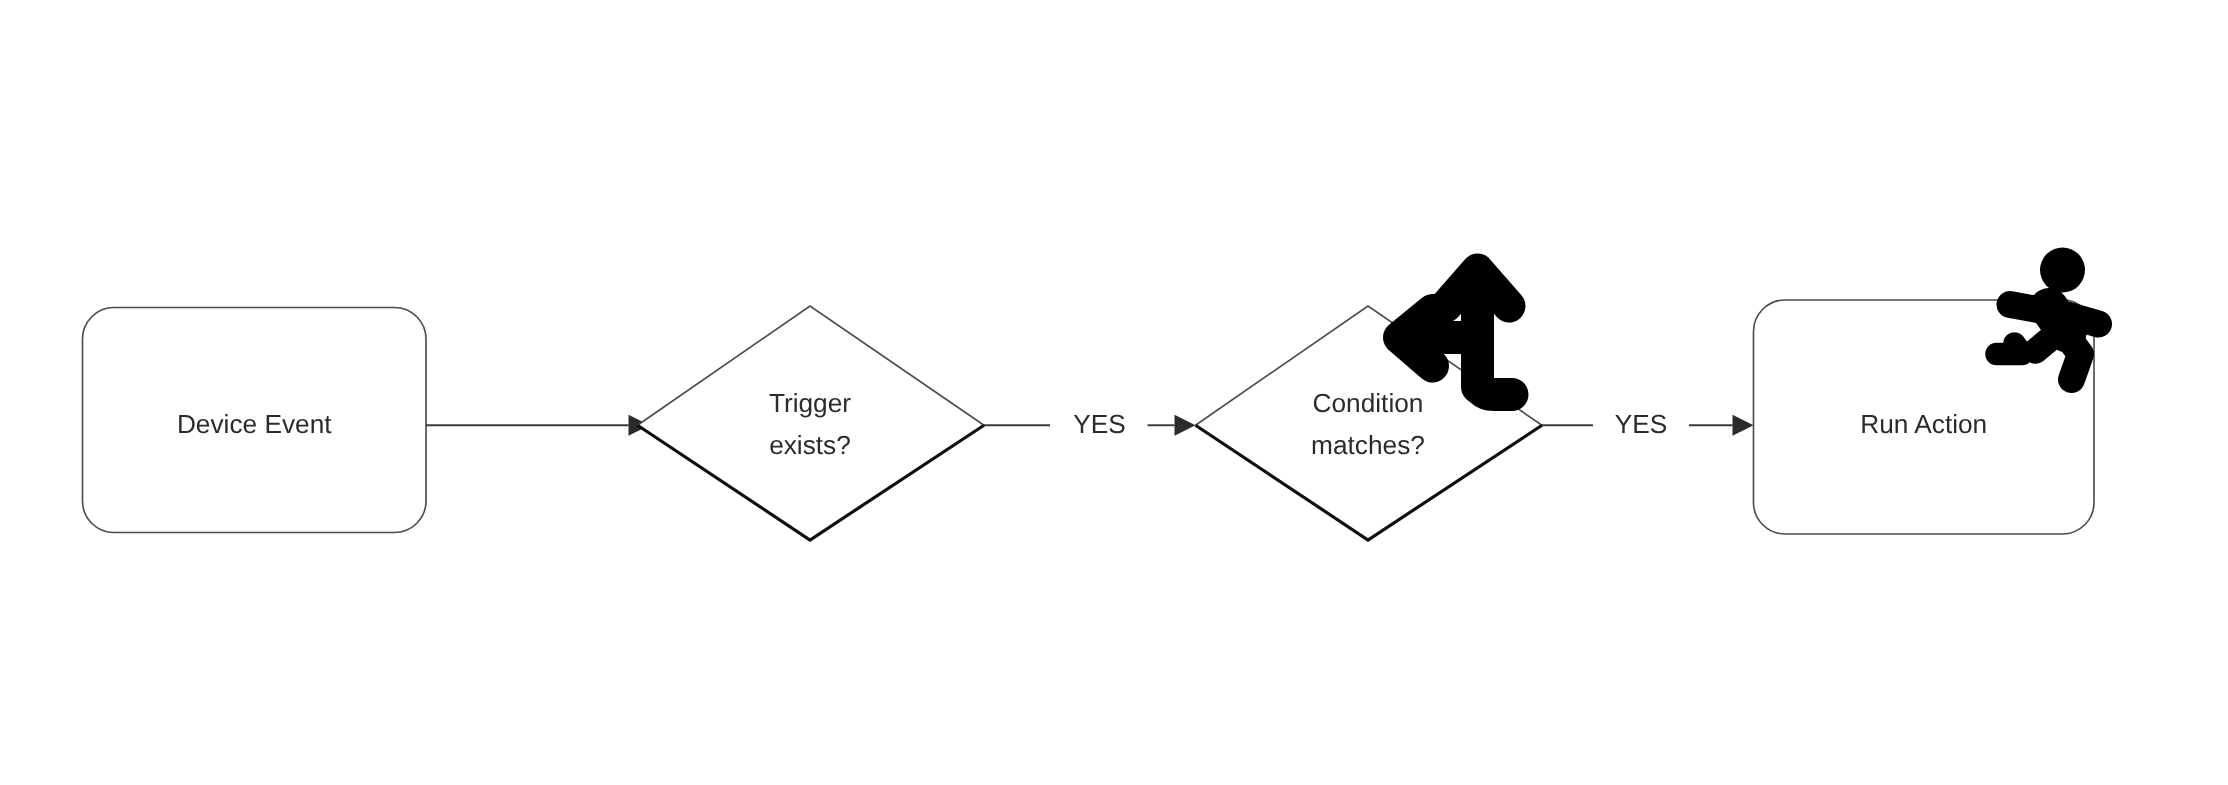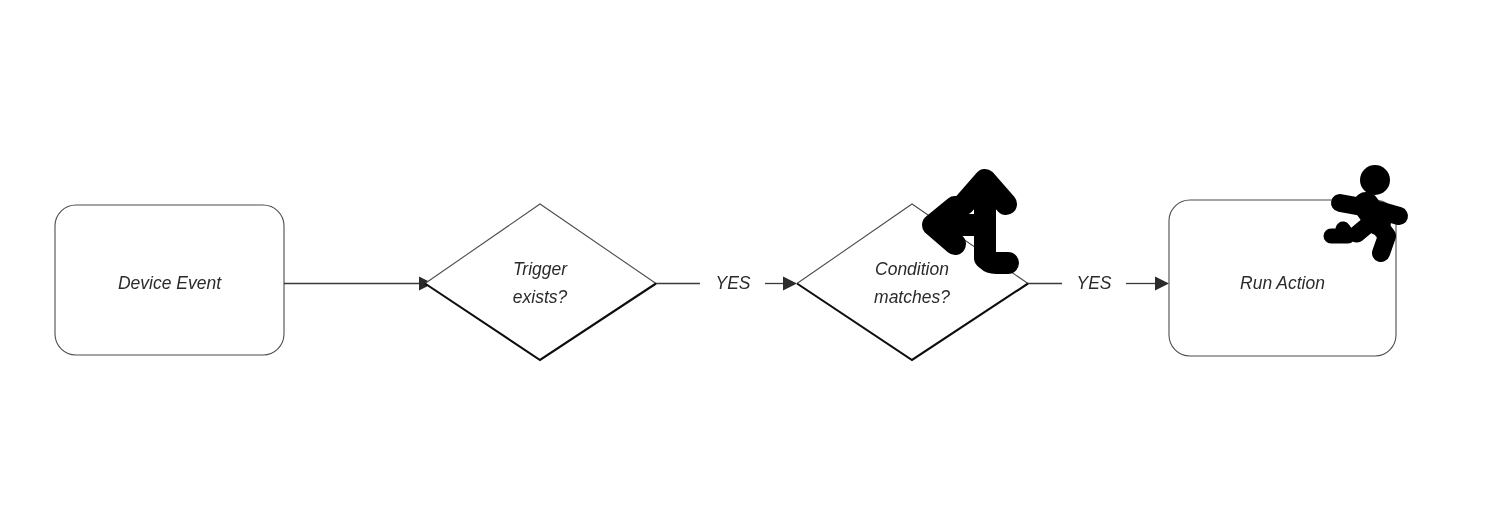--- a/index.html
+++ b/index.html
@@ -10,21 +10,20 @@
   }
   body {
     font-family: "Liberation Sans", sans-serif;
   }
   #canvas {
     position: relative;
     width: 1485px;
     height: 398px;
     background: #ffffff;
     overflow: hidden;
-    font-style: italic;
   }
   #flow-svg {
     position: absolute;
     left: 0;
     top: 0;
     width: 1485px;
     height: 523px;
   }
   .node-label {
     font-family: "Liberation Sans", sans-serif;

